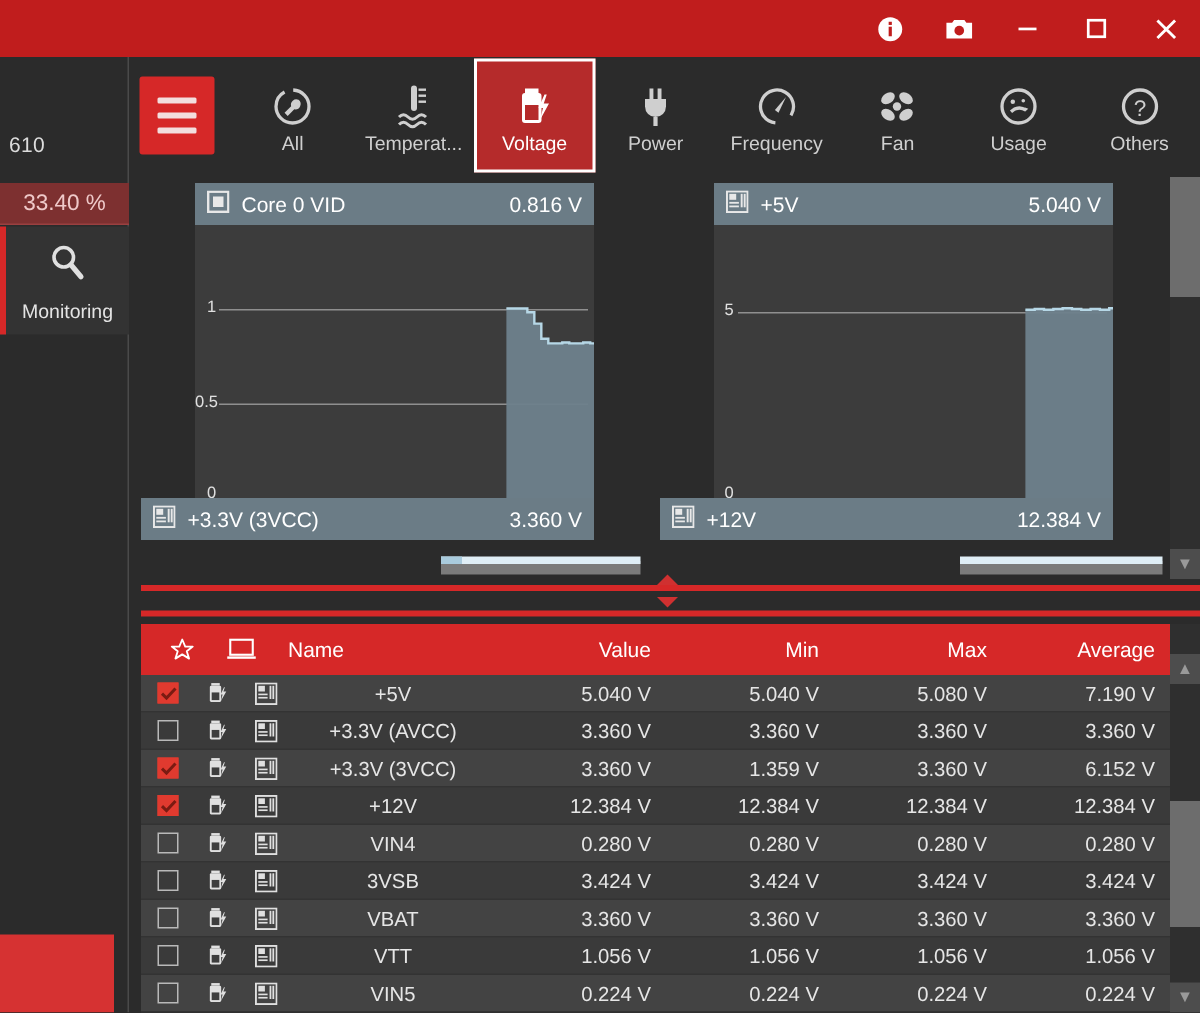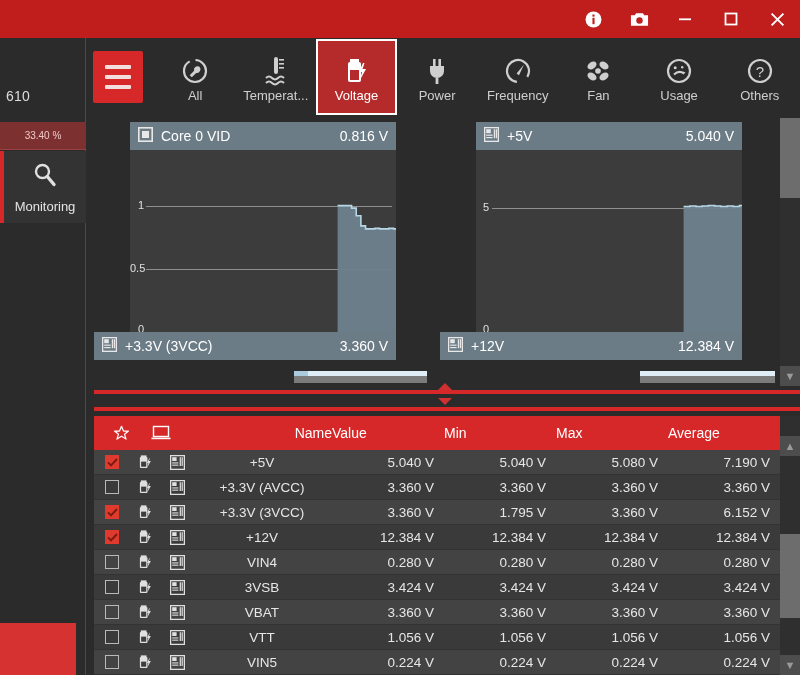--- a/index.html
+++ b/index.html
@@ -27,21 +27,21 @@
   .sidebar {
     position: absolute; top: 38px; left: 0; width: 86px; height: 637px;
     background: #2b2b2b; border-right: 1px solid #4a4a4a;
   }
   .sb-num {
     position: absolute; top: 50px; left: 6px;
     color: #dcdcdc; font-size: 14px; letter-spacing: .2px;
   }
   .sb-badge {
     position: absolute; top: 84px; left: 0; width: 86px; height: 28px;
-    background: #7d3030; color: #efc9c9; font-size: 10px;
+    background: #7d3030; color: #efc9c9; font-size: 15px;
     display: flex; align-items: center; justify-content: center;
     border-bottom: 1px solid #9a4040;
   }
   .sb-item {
     position: absolute; top: 113px; left: 0; width: 86px; height: 72px;
     background: #333333; border-left: 4px solid #d62828;
     display: flex; flex-direction: column; align-items: center; justify-content: center;
     gap: 5px;
   }
   .sb-item .lbl { color: #e4e4e4; font-size: 13px; }
@@ -137,22 +137,22 @@
   }
   .trow.odd { background: #434343; }
   .trow.even { background: #3a3a3a; }
   .c-check { width: 36px; display: flex; align-items: center; justify-content: center; }
   .c-ic1 { width: 32px; display: flex; align-items: center; justify-content: center; }
   .c-ic2 { width: 30px; display: flex; align-items: center; justify-content: center; }
   .c-name { width: 140px; text-align: center; }
   .c-num { width: 112px; text-align: right; padding-right: 10px; font-variant-numeric: tabular-nums; }
   .th-star { width: 36px; display: flex; align-items: center; justify-content: flex-end; }
   .th-mon { width: 62px; display: flex; align-items: center; justify-content: center; }
-  .th-name { width: 140px; text-align: right; }
-  .th-num { width: 112px; text-align: left; padding-right: 10px; }
+  .th-name { width: 140px; text-align: left; }
+  .th-num { width: 112px; text-align: right; padding-right: 10px; }
 
   .chk { width: 14px; height: 14px; border: 1px solid #b9b9b9; background: transparent; }
   .chk.on { background: #e03a2f; border-color: #e03a2f; display: flex; align-items: center; justify-content: center; }
 
   .tscroll { position: absolute; top: 416px; left: 780px; width: 20px; height: 259px; background: #2f2f2f; }
   .tscroll .arr { position: absolute; left: 0; width: 20px; height: 20px; background: #4d4d4d;
     display: flex; align-items: center; justify-content: center; color: #9a9a9a; font-size: 11px; }
   .tscroll .thumb { position: absolute; left: 0; top: 118px; width: 20px; height: 84px; background: #6d6d6d; }
 </style>
 </head>
@@ -515,21 +515,21 @@
               <rect x="0.6" y="0.6" width="13.8" height="13.8" fill="none" stroke="#e0e0e0" stroke-width="1.3"></rect>
               <rect x="2.2" y="2.2" width="4.4" height="3.8" fill="#e0e0e0"></rect>
               <rect x="2.2" y="7.4" width="6.2" height="1.1" fill="#e0e0e0"></rect>
               <rect x="2.2" y="9.6" width="6.2" height="1.1" fill="#e0e0e0"></rect>
               <rect x="9.7" y="2.2" width="1.2" height="8.8" fill="#e0e0e0"></rect>
               <rect x="11.6" y="2.2" width="1.2" height="8.8" fill="#e0e0e0"></rect>
             </svg>
           </div>
           <div class="c-name">+3.3V (3VCC)</div>
           <div class="c-num">3.360 V</div>
-          <div class="c-num">1.795 V</div>
+          <div class="c-num">1.359 V</div>
           <div class="c-num">3.360 V</div>
           <div class="c-num">6.152 V</div>
         </div>
         <div class="trow even">
           <div class="c-check">
             <span class="chk on">
               <svg width="11" height="9" viewBox="0 0 11 9">
                 <path d="M1 4.4l3 3L10 1" fill="none" stroke="#7a1b12" stroke-width="2"></path>
               </svg>
             </span>

